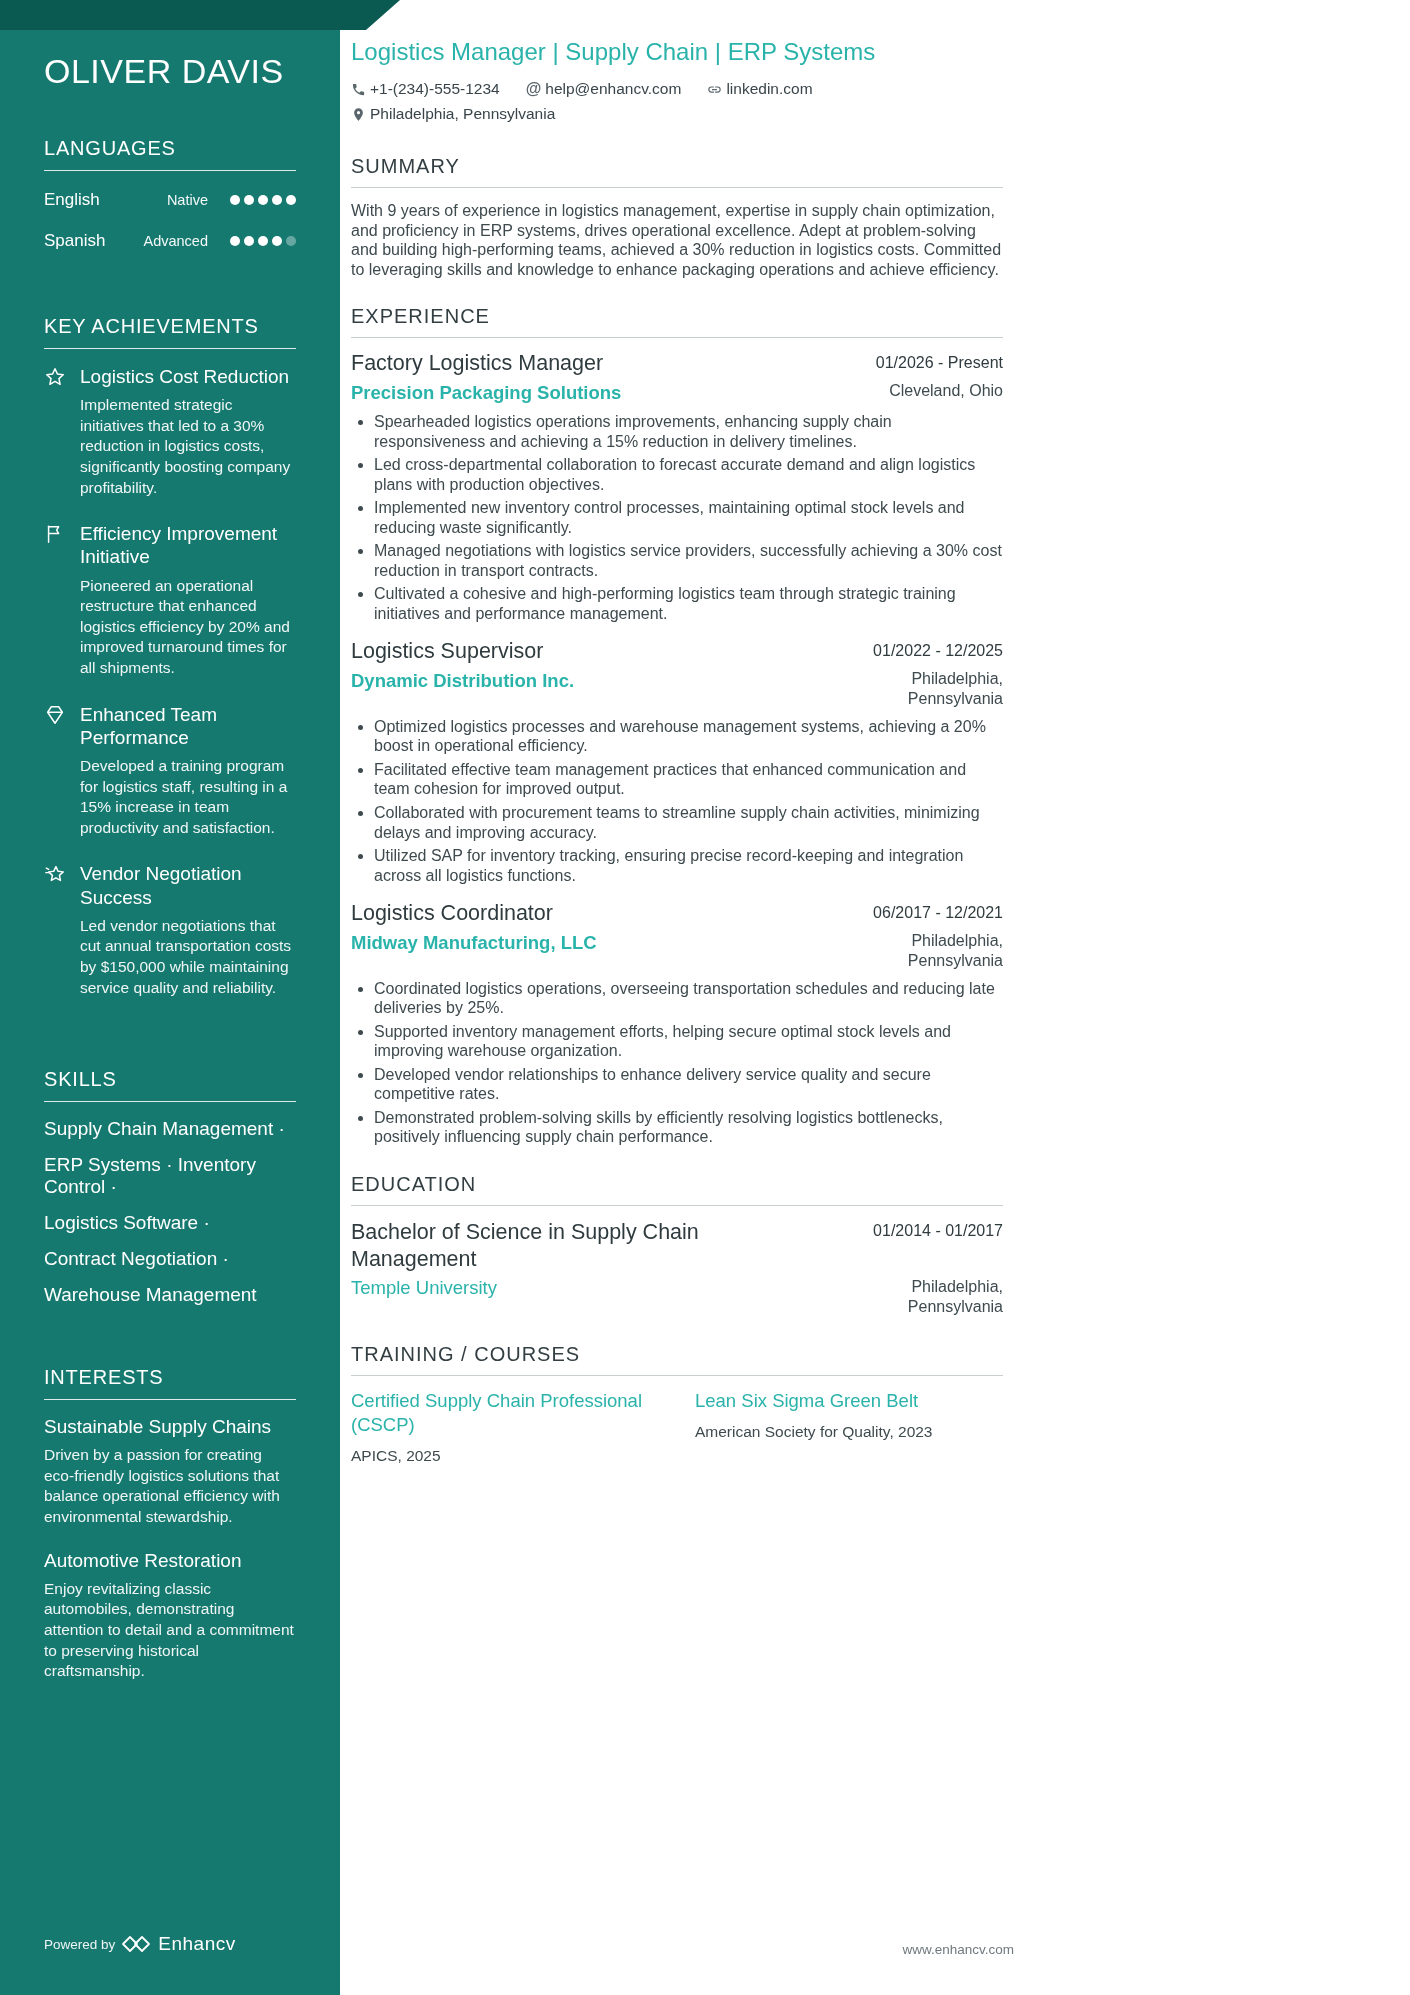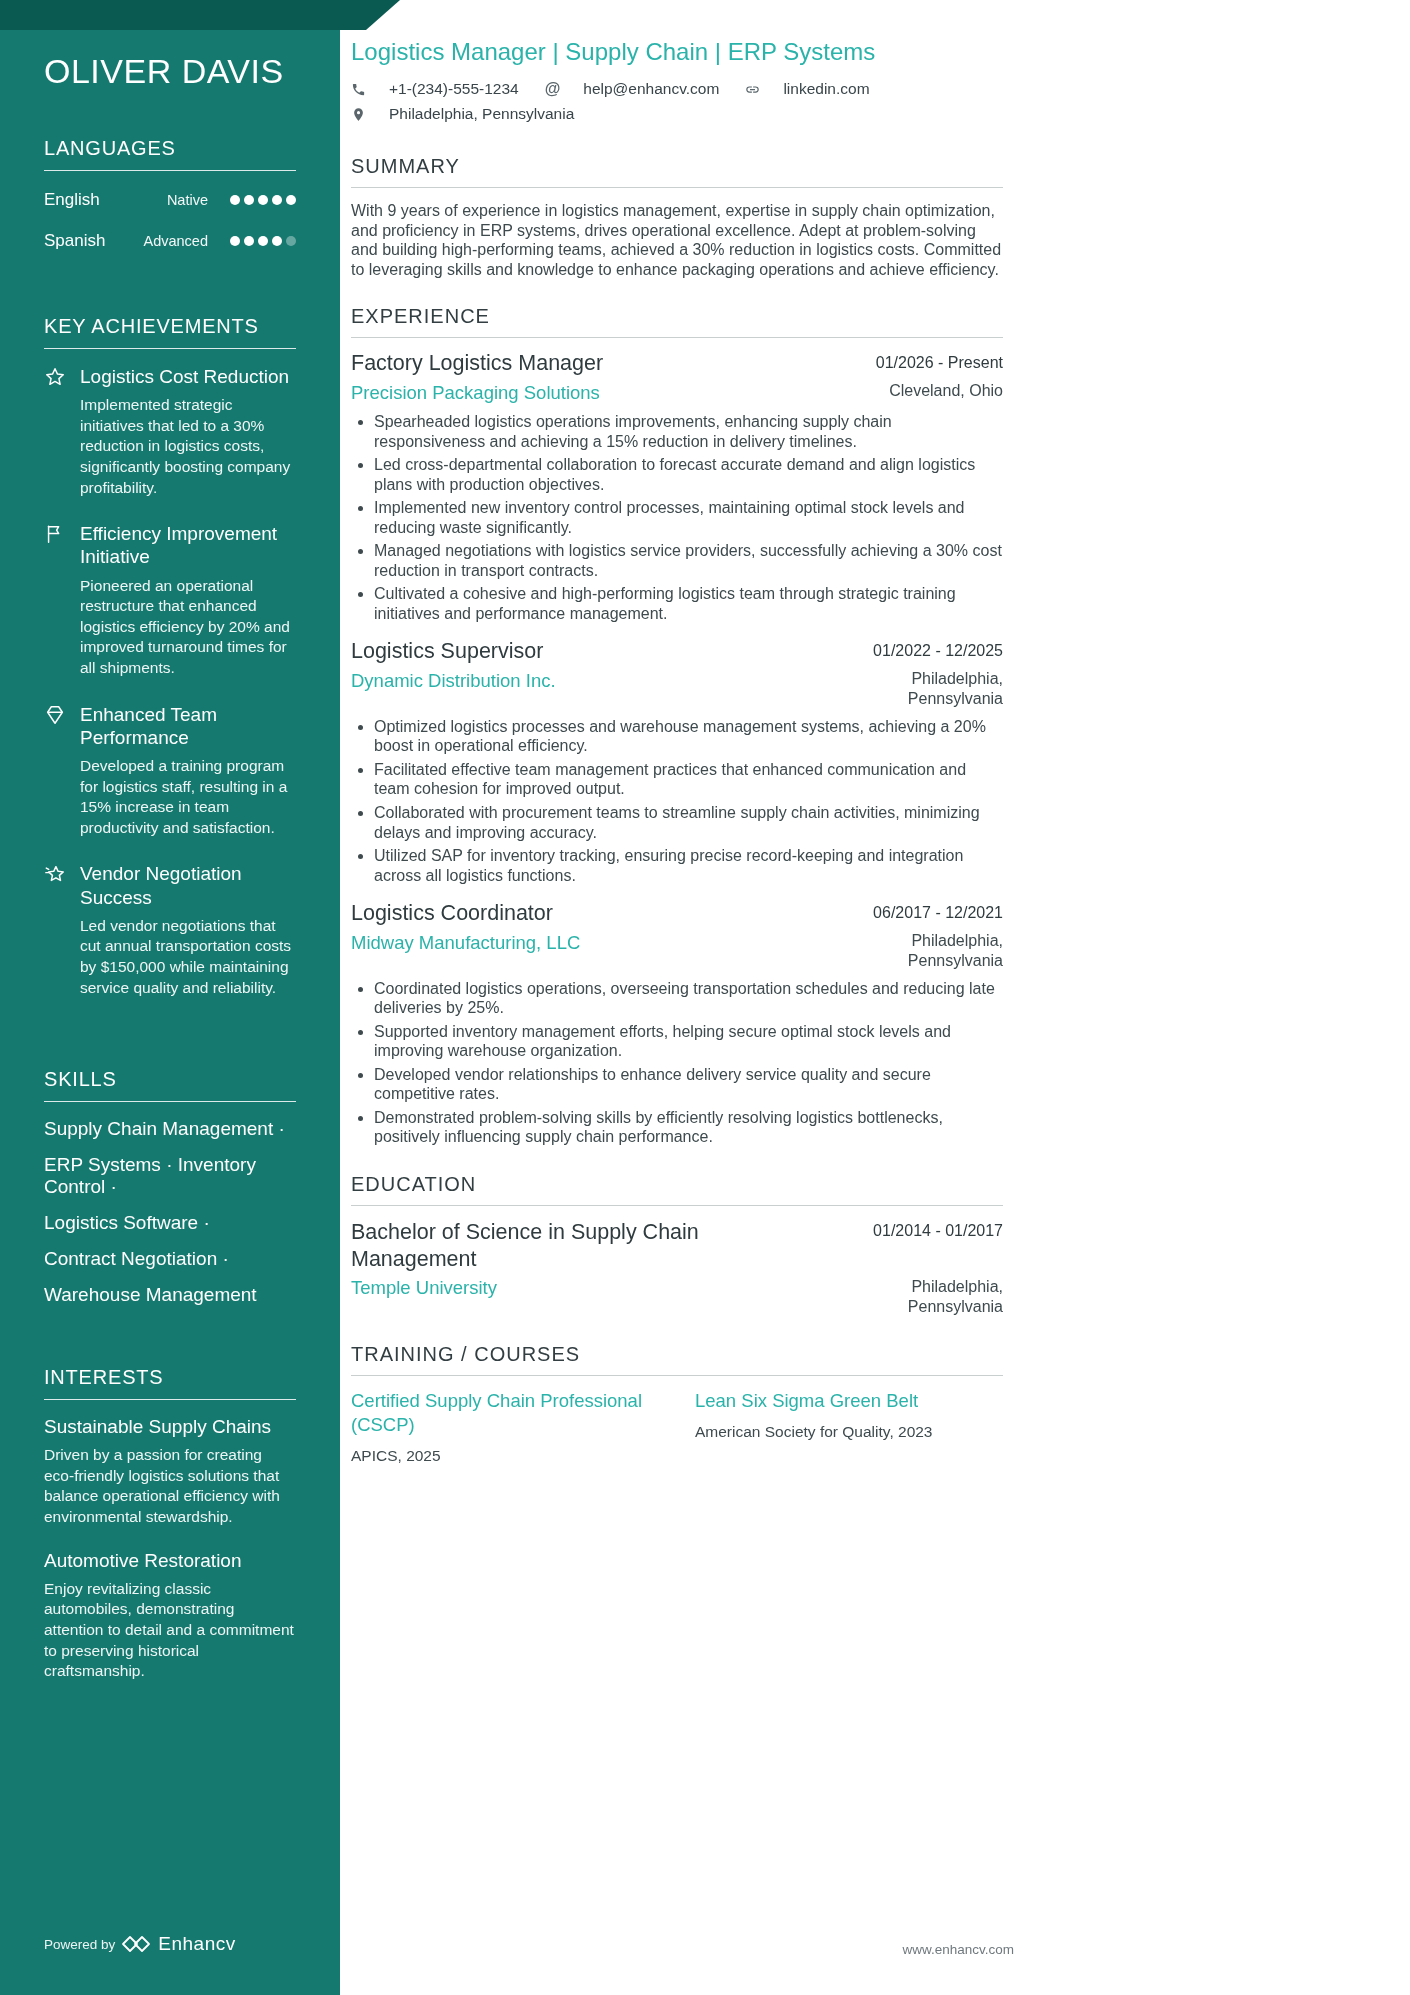--- a/index.html
+++ b/index.html
@@ -52,38 +52,38 @@
   .brand-word{ font-size:19px; letter-spacing:0.5px; }
   .brand svg{ display:block; }
 
   
   .main{ flex:1; padding:30px 0 0 11px; position:relative; }
   .content{ width:652px; }
 
   .main-title{ color:var(--accent); font-size:24px; font-weight:500; margin:8px 0 14px; }
   .contact-rows{ display:flex; flex-direction:column; gap:7px; }
   .contact-row{ display:flex; flex-wrap:wrap; gap:6px 26px; font-size:15.5px; color:#39454A; align-items:center; }
-  .contact-item{ display:flex; align-items:center; gap:23px; }
+  .contact-item{ display:flex; align-items:center; gap:4px; }
   .cicon{ display:flex; align-items:center; }
   .cicon svg{ width:15px; height:15px; display:block; fill:#5A666B; }
   .at-glyph{ font-size:16px; font-weight:700; color:#5A666B; line-height:1; }
 
   .m-section{ margin-top:26px; }
   .m-section.first{ margin-top:32px; }
   .m-title{ font-size:20px; letter-spacing:1px; color:#323E42; font-weight:400;
             padding-bottom:9px; border-bottom:1px solid var(--rule); margin-bottom:13px; }
 
   .summary-text{ font-size:16px; line-height:1.22; color:var(--body); }
 
   .job{ margin-bottom:16px; }
   .row-split{ display:flex; justify-content:space-between; align-items:flex-start; gap:16px; }
   .job-role{ font-size:21.5px; color:var(--ink); font-weight:400; line-height:1.2; max-width:430px; }
   .job-dates{ font-size:16px; color:var(--ink); white-space:nowrap; padding-top:3px; }
   .job-sub{ margin-top:4px; }
-  .job-company{ font-size:18.5px; color:var(--accent); font-weight:400; line-height:1.25; }
+  .job-company{ font-size:18.5px; color:var(--accent); font-weight:700; line-height:1.25; }
   .job-location{ font-size:16px; color:var(--body); text-align:right; max-width:130px; line-height:1.25; }
   .bullets{ margin:8px 0 0 0; padding-left:23px; }
   .bullets li{ font-size:16px; line-height:1.22; color:var(--body); margin-bottom:4px; }
   .bullets li::marker{ color:var(--body); }
 
   .edu-degree{ font-size:21.5px; color:var(--ink); font-weight:400; line-height:1.25; max-width:430px; }
   .edu-school{ font-size:18.5px; color:var(--accent); font-weight:500; }
 
   .courses{ display:grid; grid-template-columns:1fr 1fr; column-gap:36px; margin-top:6px; }
   .course-title{ font-size:18.5px; color:var(--accent); font-weight:500; line-height:1.3; }

